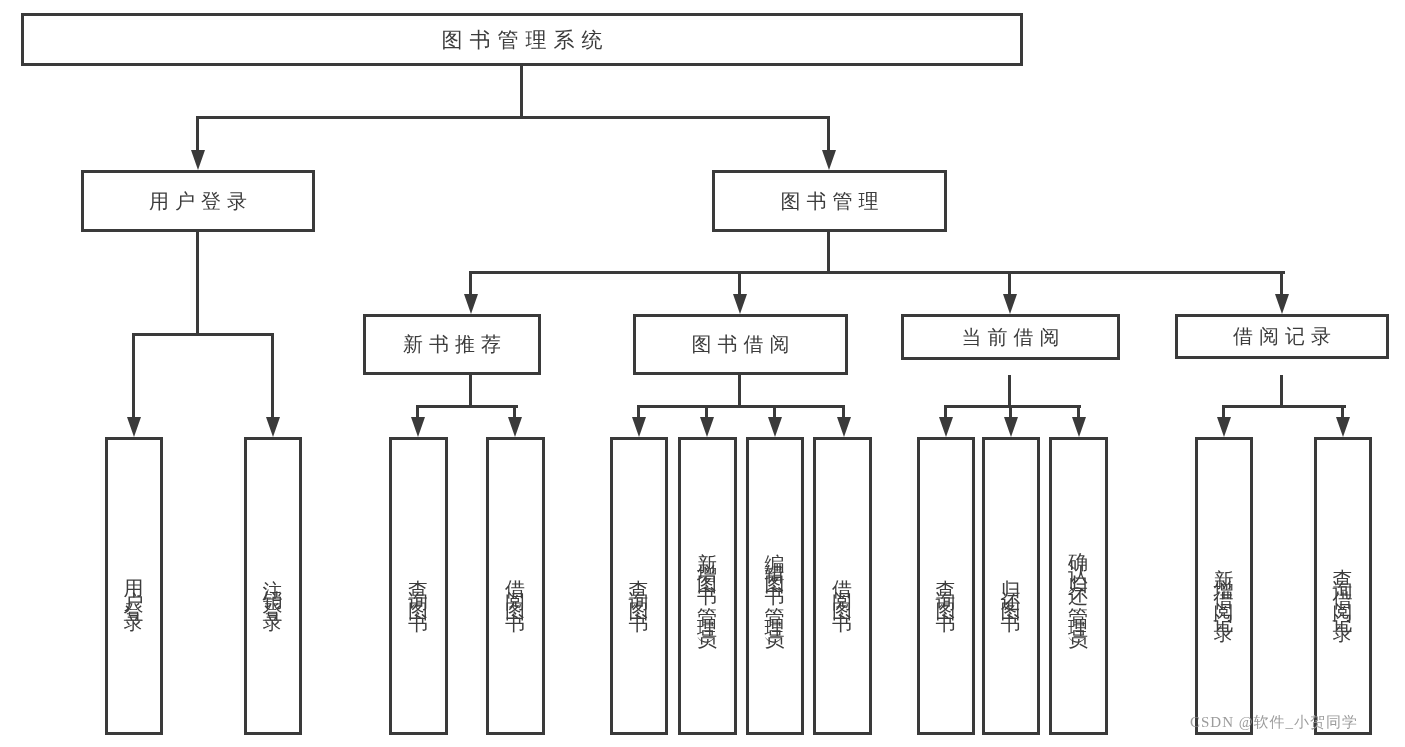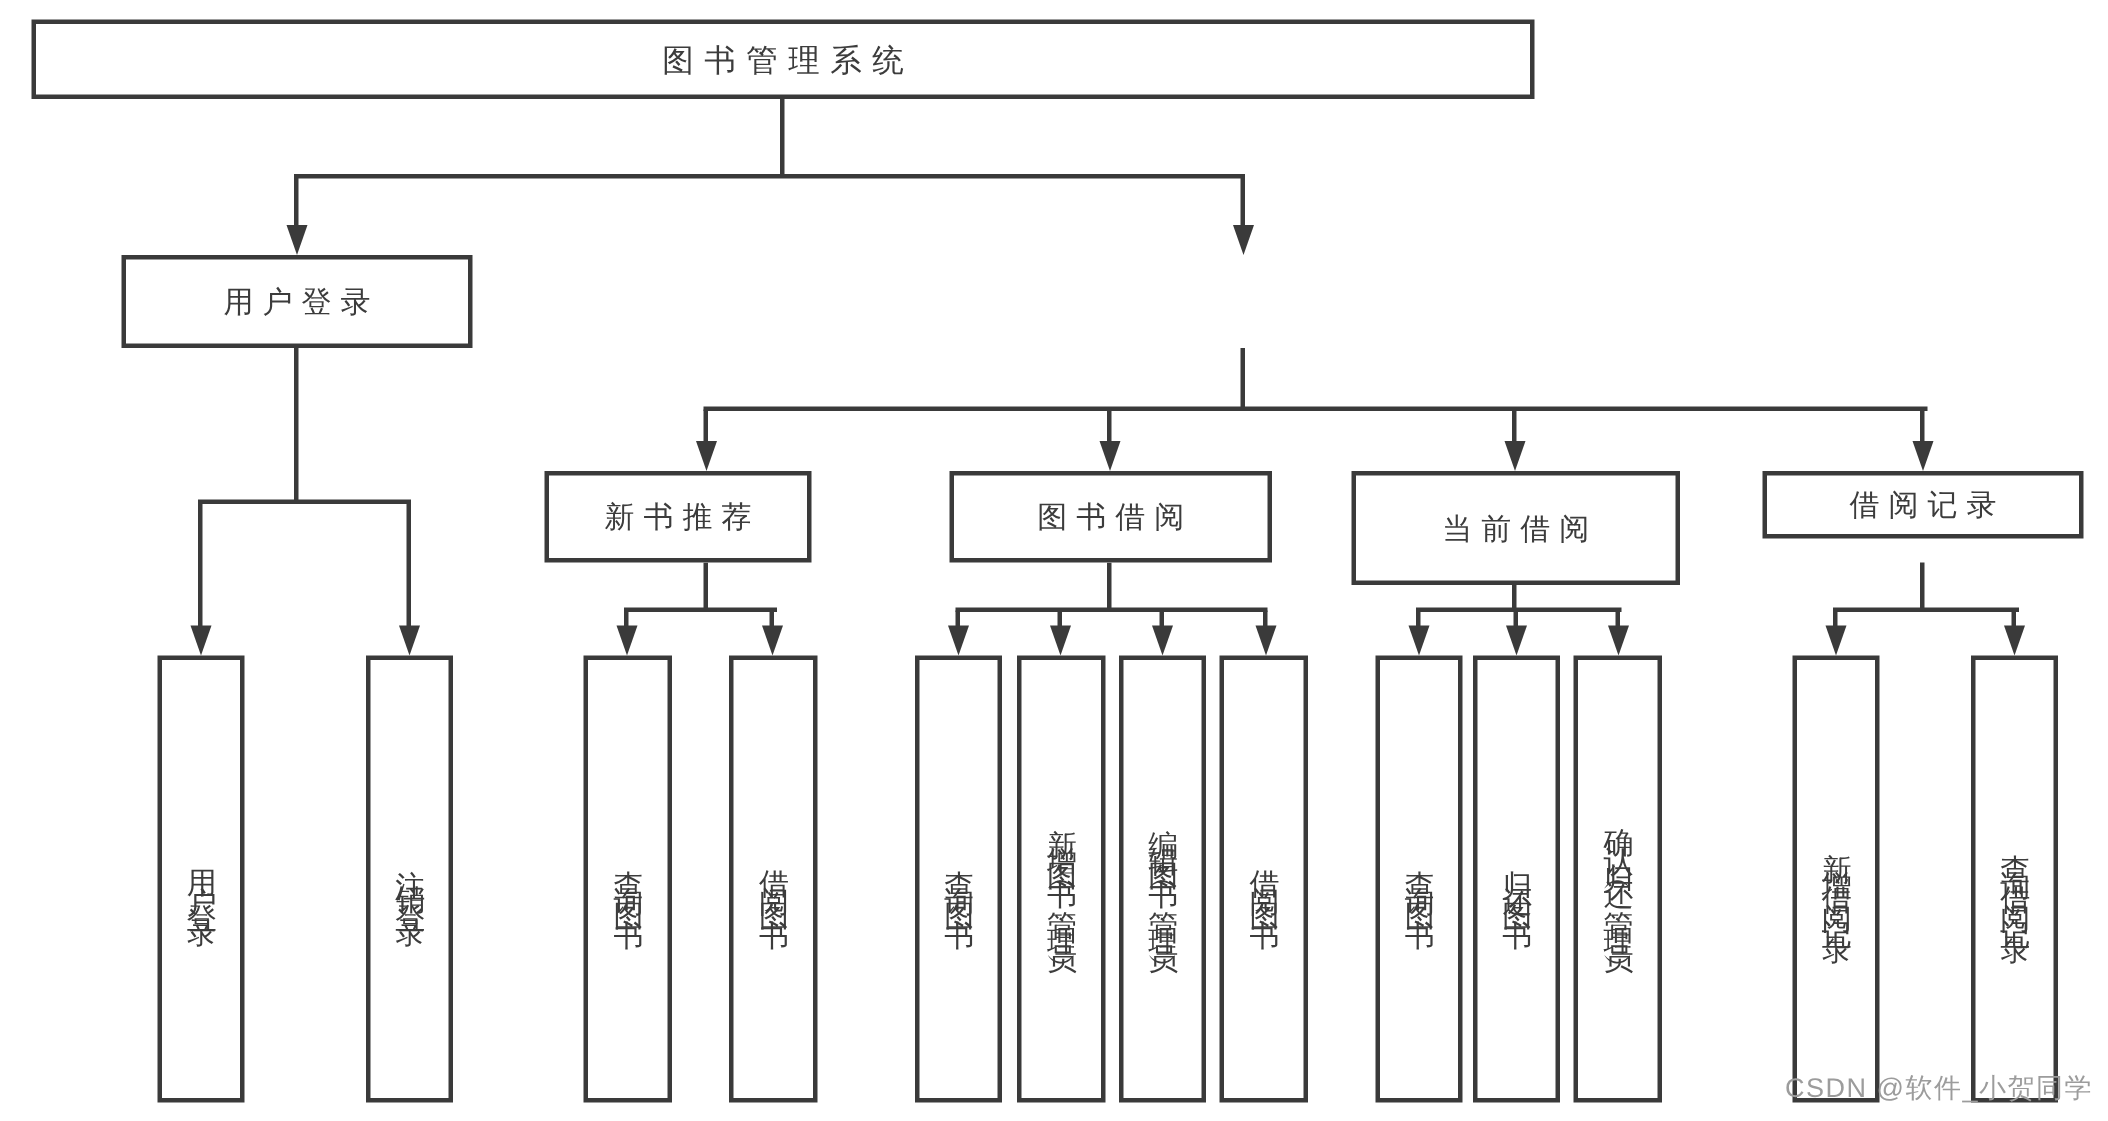--- a/index.html
+++ b/index.html
@@ -52,47 +52,51 @@
     position:absolute;
     width:0;height:0;
     border-left:7px solid transparent;
     border-right:7px solid transparent;
     border-top:20px solid var(--line);
     z-index:3;
   }
   .watermark{
     position:absolute;
     left:1190px;top:713px;
-    font-size:18px;
+    font-size:15px;
     letter-spacing:1px;
     color:var(--wm);
     z-index:5;
     white-space:nowrap;
+    font-family:Liberation Serif, serif;
   }
 </style>
 </head>
 <body>
 
 <div id="canvas">
 
   <div class="box" style="left:21px;top:13px;width:1002px;height:53px;">
     <span class="hlabel rootlabel">图书管理系统</span>
   </div>
 
   <div class="box" style="left:81px;top:170px;width:234px;height:62px;">
     <span class="hlabel">用户登录</span>
   </div>
+  <div class="box" style="left:712px;top:170px;width:235px;height:62px;">
+    <span class="hlabel">图书管理</span>
+  </div>
 
   <div class="box" style="left:363px;top:314px;width:178px;height:61px;">
     <span class="hlabel">新书推荐</span>
   </div>
   <div class="box" style="left:633px;top:314px;width:215px;height:61px;">
     <span class="hlabel">图书借阅</span>
   </div>
-  <div class="box" style="left:901px;top:314px;width:219px;height:76px;">
+  <div class="box" style="left:901px;top:314px;width:219px;height:46px;">
     <span class="hlabel">当前借阅</span>
   </div>
   <div class="box" style="left:1175px;top:314px;width:214px;height:45px;">
     <span class="hlabel">借阅记录</span>
   </div>
 
   <div class="box" style="left:105px;top:437px;width:58px;height:298px;">
     <span class="vlabel">用户登录</span>
   </div>
   <div class="box" style="left:244px;top:437px;width:58px;height:298px;">

